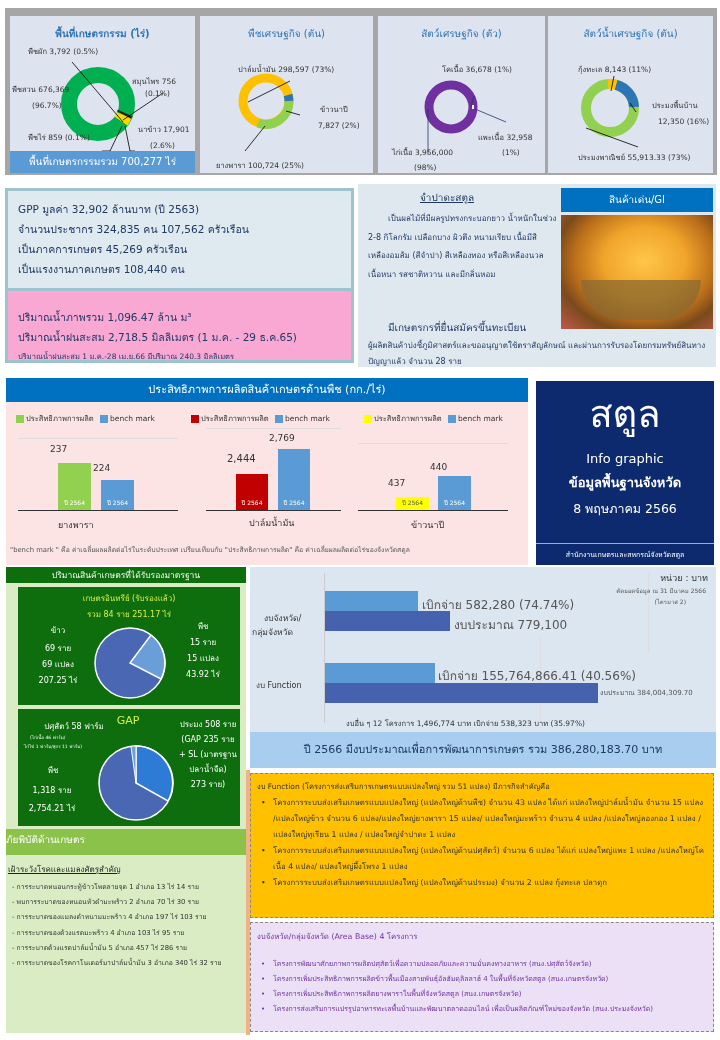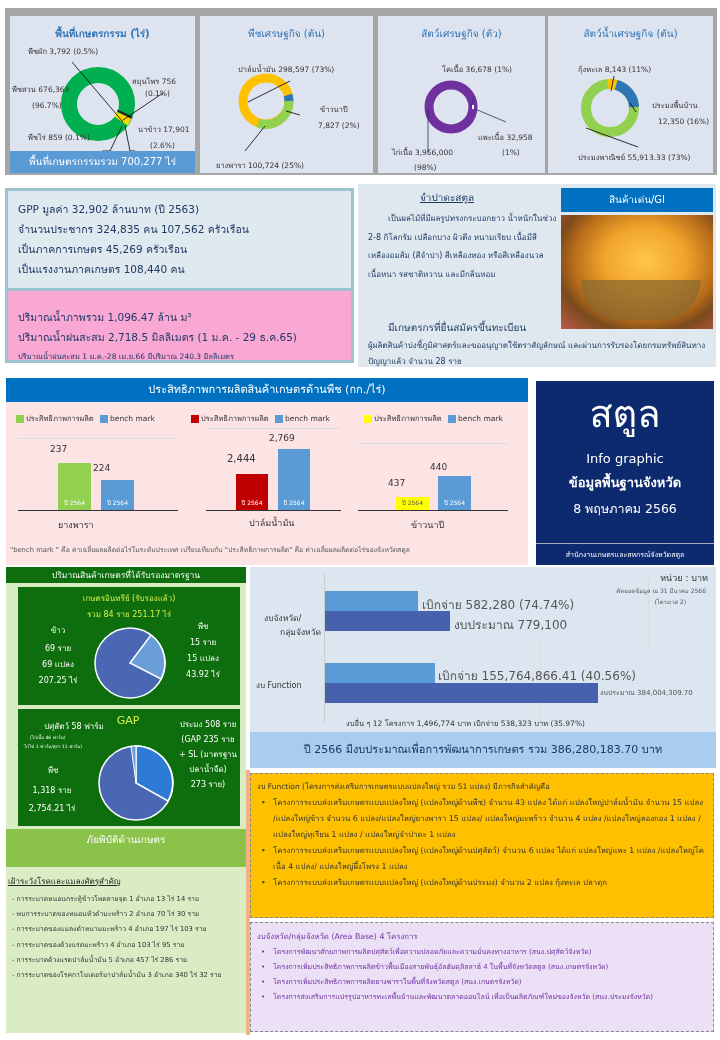--- a/index.html
+++ b/index.html
@@ -19,21 +19,21 @@
 .sw{display:inline-block;width:8px;height:8px;vertical-align:middle;margin-right:2px}
 .bar{position:absolute;bottom:0}
 .barlbl{position:absolute;font-size:9px;color:#333;text-align:left;width:50px}
 .yr{position:absolute;bottom:2px;width:100%;text-align:center;font-size:6px;color:#fff}
 .satun{left:536px;top:381px;width:178px;height:184px;background:#0e2a6e;color:#fff;text-align:center}
 .certwrap{left:6px;top:567px;width:240px;height:466px;background:#d9ecc4}
 .greenbox{background:#0e6e0e;position:absolute}
 .yellowtxt{color:#d6f04a}
 .wtxt{color:#fff;font-size:8px;position:absolute;text-align:center;line-height:15px}
 .disaster{position:absolute;left:0;top:262px;width:240px;height:204px;background:#d9ecc4}
-.dhead{height:38px;background:#8bc34a;color:#fff;font-size:10px;text-align:center;line-height:22px}
+.dhead{height:26px;background:#8bc34a;color:#fff;font-size:10px;line-height:22px}
 .dlist{font-size:6.8px;color:#333;padding:0 6px;line-height:15.2px}
 .budget{left:250px;top:567px;width:466px;height:165px;background:#dce6f0}
 .hbar{position:absolute;height:20px}
 .blbl{position:absolute;font-size:12px;color:#555;white-space:nowrap}
 .totbudget{left:250px;top:732px;width:466px;height:36px;background:#a8cdee;color:#1f3864;font-size:11px;text-align:center;line-height:36px}
 .funcbox{left:250px;top:773px;width:464px;height:145px;background:#ffc000;border:1px dashed #888;padding:5px 6px;font-size:7.8px;color:#333;line-height:16px}
 .areabox{left:250px;top:922px;width:464px;height:110px;background:#ebe0f6;border:1px dashed #888;padding:6px 6px;font-size:7px;color:#7030a0;line-height:15px}
 ul.b{list-style:none;padding-left:0}
 ul.b li{position:relative;padding-left:16px}
 ul.b li:before{content:"•";position:absolute;left:4px;top:0}
@@ -266,21 +266,21 @@
 <div class="abs budget">
   <div class="abs" style="left:74px;top:6px;width:1px;height:150px;background:#ccc"></div>
   <div class="abs" style="left:290px;top:70px;width:1px;height:86px;background:#ddd"></div>
   <div class="abs" style="left:398px;top:6px;width:1px;height:80px;background:#ddd"></div>
 
   <div class="abs" style="right:8px;top:4px;font-size:9px;color:#333;font-weight:normal">หน่วย : บาท</div>
   <div class="abs" style="right:10px;top:19px;font-size:6px;color:#555">ตัดยอดข้อมูล ณ 31 มีนาคม 2566</div>
   <div class="abs" style="right:30px;top:30px;font-size:6px;color:#555">(ไตรมาส 2)</div>
 
   <div class="abs" style="left:14px;top:44px;font-size:8.5px;color:#333">งบจังหวัด/</div>
-  <div class="abs" style="left:30px;top:58px;font-size:8.5px;color:#333">กลุ่มจังหวัด</div>
+  <div class="abs" style="left:2px;top:58px;font-size:8.5px;color:#333">กลุ่มจังหวัด</div>
   <div class="hbar" style="left:75px;top:24px;width:93px;background:#5b9bd5"></div>
   <div class="hbar" style="left:75px;top:44px;width:125px;background:#4661ad"></div>
   <div class="blbl" style="left:172px;top:28px">เบิกจ่าย 582,280 (74.74%)</div>
   <div class="blbl" style="left:204px;top:48px">งบประมาณ 779,100</div>
 
   <div class="abs" style="left:6px;top:112px;font-size:8px;color:#333">งบ Function</div>
   <div class="hbar" style="left:75px;top:96px;width:110px;background:#5b9bd5"></div>
   <div class="hbar" style="left:75px;top:116px;width:273px;background:#4661ad"></div>
   <div class="blbl" style="left:188px;top:99px">เบิกจ่าย 155,764,866.41 (40.56%)</div>
   <div class="blbl" style="left:350px;top:120px;font-size:7px">งบประมาณ 384,004,309.70</div>
@@ -295,20 +295,20 @@
 <div class="abs funcbox">
   <div style="font-size:7.5px">งบ Function (โครงการส่งเสริมการเกษตรแบบแปลงใหญ่ รวม 51 แปลง) มีภารกิจสำคัญคือ</div>
   <ul class="b">
     <li>โครงการระบบส่งเสริมเกษตรแบบแปลงใหญ่  (แปลงใหญ่ด้านพืช) จำนวน 43 แปลง ได้แก่ แปลงใหญ่ปาล์มน้ำมัน จำนวน 15 แปลง /แปลงใหญ่ข้าว จำนวน 6 แปลง/แปลงใหญ่ยางพารา 15 แปลง/ แปลงใหญ่มะพร้าว จำนวน 4 แปลง /แปลงใหญ่ลองกอง 1 แปลง /แปลงใหญ่ทุเรียน 1 แปลง / แปลงใหญ่จำปาดะ 1 แปลง</li>
     <li>โครงการระบบส่งเสริมเกษตรแบบแปลงใหญ่ (แปลงใหญ่ด้านปศุสัตว์) จำนวน 6 แปลง ได้แก่ แปลงใหญ่แพะ 1 แปลง /แปลงใหญ่โคเนื้อ 4 แปลง/ แปลงใหญ่ผึ้งโพรง 1 แปลง</li>
     <li>โครงการระบบส่งเสริมเกษตรแบบแปลงใหญ่ (แปลงใหญ่ด้านประมง) จำนวน 2 แปลง กุ้งทะเล ปลาดุก</li>
   </ul>
 </div>
 
 <div class="abs areabox">
-  <div style="font-size:7.8px;margin-bottom:1px">งบจังหวัด/กลุ่มจังหวัด (Area Base)  4 โครงการ</div>
+  <div style="font-size:7.8px;margin-bottom:13px">งบจังหวัด/กลุ่มจังหวัด (Area Base)  4 โครงการ</div>
   <ul class="b">
     <li>โครงการพัฒนาศักยภาพการผลิตปศุสัตว์เพื่อความปลอดภัยและความมั่นคงทางอาหาร  (สนง.ปศุสัตว์จังหวัด)</li>
     <li>โครงการเพิ่มประสิทธิภาพการผลิตข้าวพื้นเมืองสายพันธุ์อัลฮัมดุลิลลาฮ์  4 ในพื้นที่จังหวัดสตูล (สนง.เกษตรจังหวัด)</li>
     <li>โครงการเพิ่มประสิทธิภาพการผลิตยางพาราในพื้นที่จังหวัดสตูล  (สนง.เกษตรจังหวัด)</li>
     <li>โครงการส่งเสริมการแปรรูปอาหารทะเลพื้นบ้านและพัฒนาตลาดออนไลน์ เพื่อเป็นผลิตภัณฑ์ใหม่ของจังหวัด (สนง.ประมงจังหวัด)</li>
   </ul>
 </div>
 
 </body></html>

